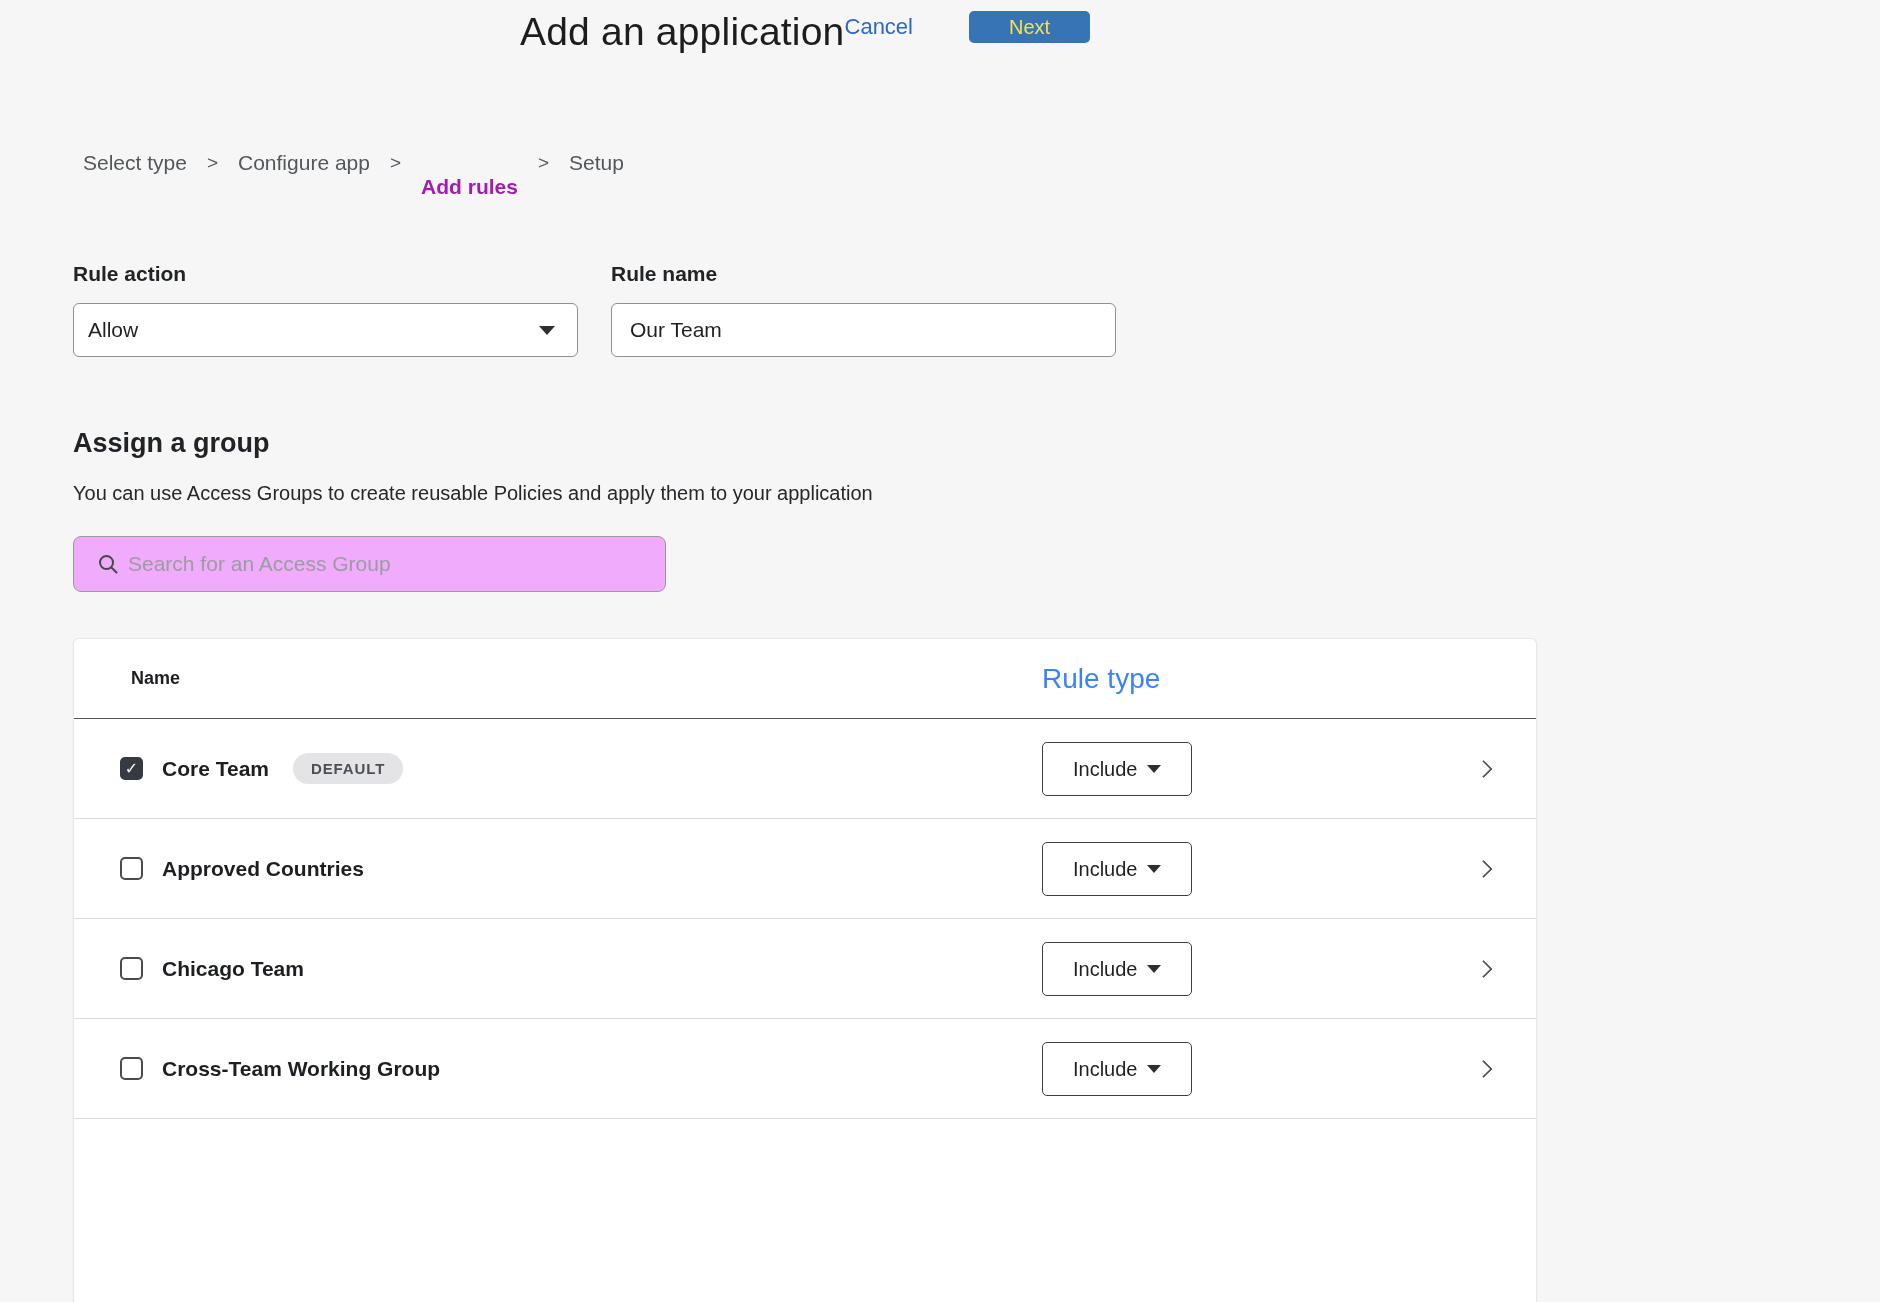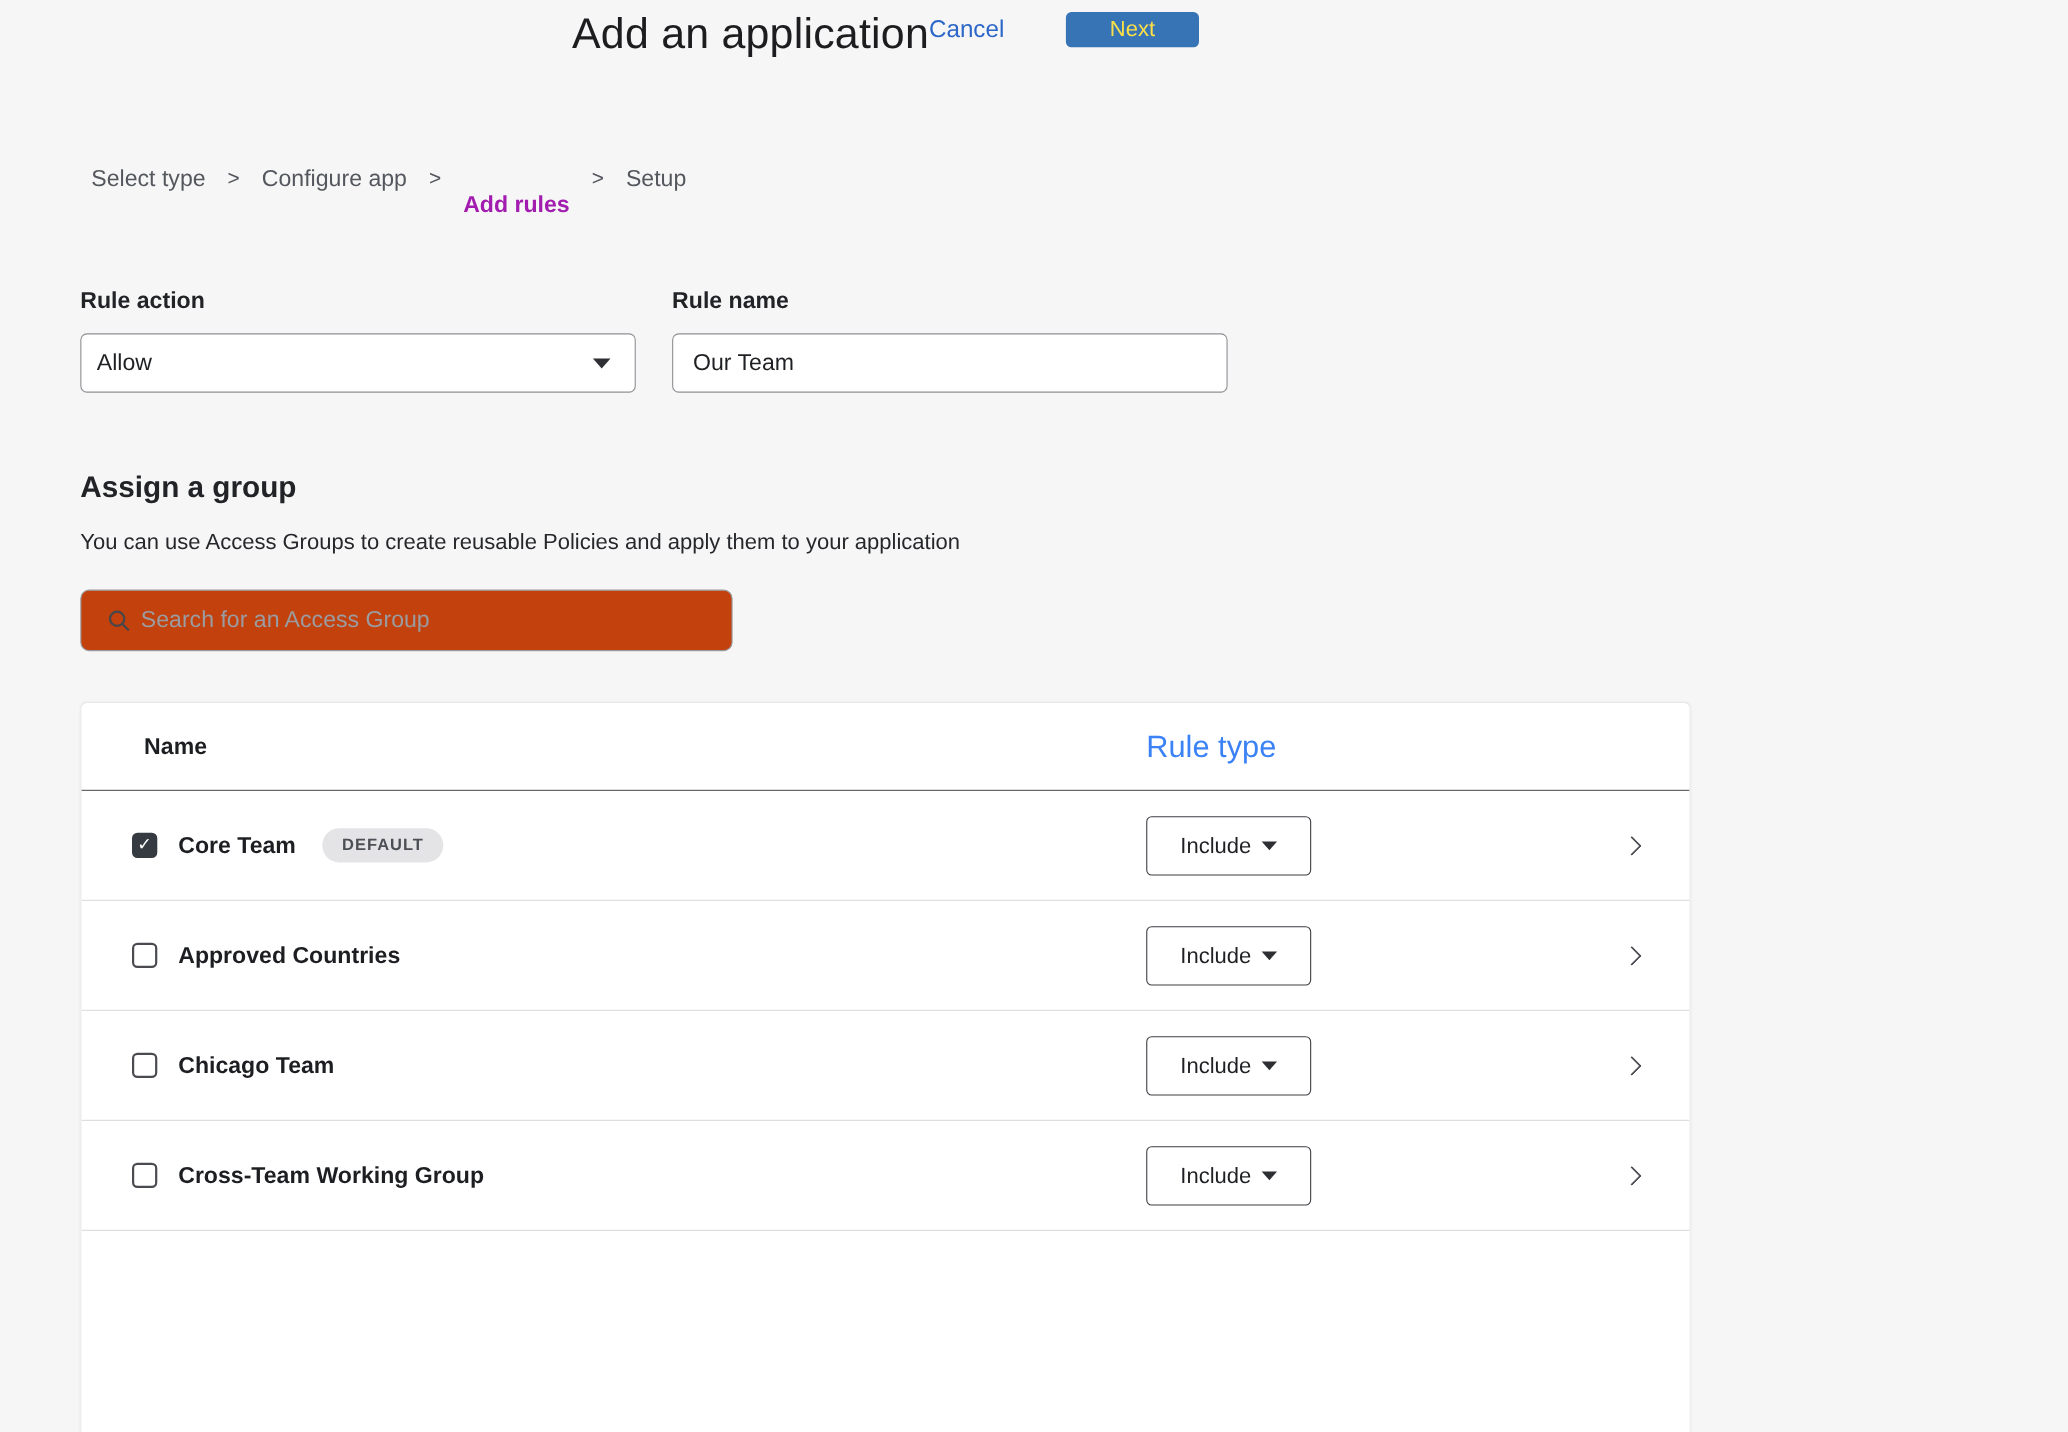--- a/index.html
+++ b/index.html
@@ -74,41 +74,41 @@
     margin:70px 0 0 73px;font-size:27px;font-weight:700;color:#222327;line-height:32px;
   }
   .section-desc{
     margin:22px 0 0 73px;font-size:20px;color:#26272b;line-height:24px;
   }
   .search-wrap{
     position:relative;margin:31px 0 0 73px;width:593px;height:56px;
   }
   .search-input{
     width:593px;height:56px;border:1px solid #9a9b9f;border-radius:8px;
-    background:#c2410c;font-size:21px;font-family:inherit;color:#1f2023;
+    background:#f0abfc;font-size:21px;font-family:inherit;color:#1f2023;
     padding:0 18px 0 54px;outline:none;
   }
   .search-input::placeholder{color:#9b9ca1;}
   .search-icon{
     position:absolute;left:24px;top:17px;width:22px;height:22px;pointer-events:none;
   }
 
   
   .card{
     margin:46px 0 0 73px;width:1464px;background:#fff;
     border:1px solid #e7e7e9;border-bottom:1px solid #d4d4d6;
     border-radius:6px 6px 0 0;
     box-shadow:0 1px 3px rgba(0,0,0,0.05);
     overflow:hidden;
   }
   .card-header{
     position:relative;height:80px;display:flex;align-items:center;
     border-bottom:1px solid #55565a;
   }
-  .col-name{margin-left:57px;font-size:21px;font-weight:700;color:#1d1e22;}
+  .col-name{margin-left:57px;font-size:18px;font-weight:700;color:#1d1e22;}
   .col-rule{position:absolute;left:968px;font-size:28px;font-weight:400;color:#3b82f6;}
   .group-row{
     position:relative;height:100px;display:flex;align-items:center;
     border-bottom:1px solid var(--row-divider);
     padding-left:46px;
   }
   .checkbox{
     width:23px;height:23px;border:2px solid #4a4b50;border-radius:5px;background:#fff;
     display:flex;align-items:center;justify-content:center;cursor:pointer;flex:0 0 auto;
   }

